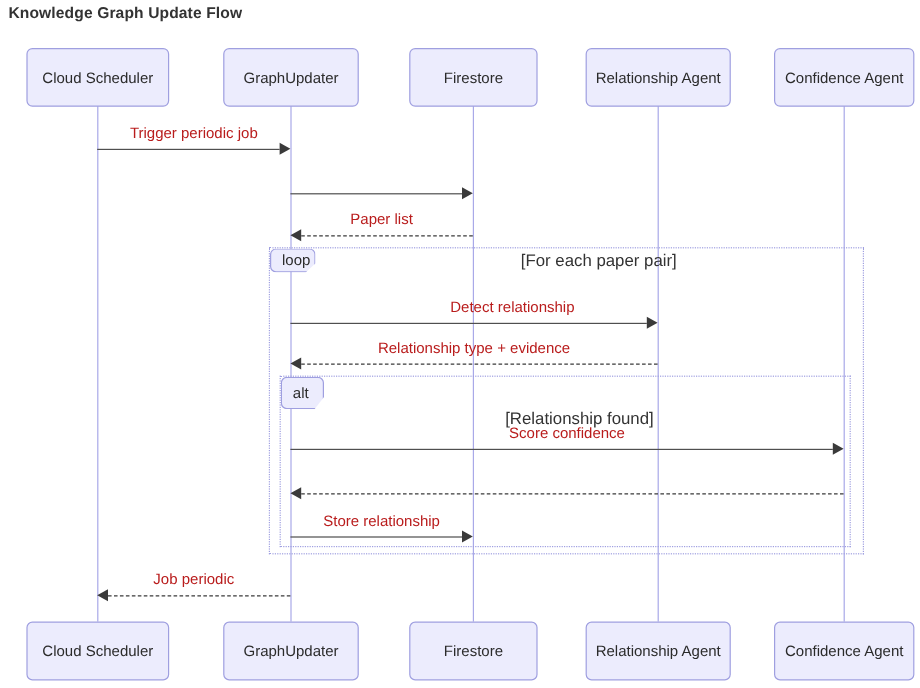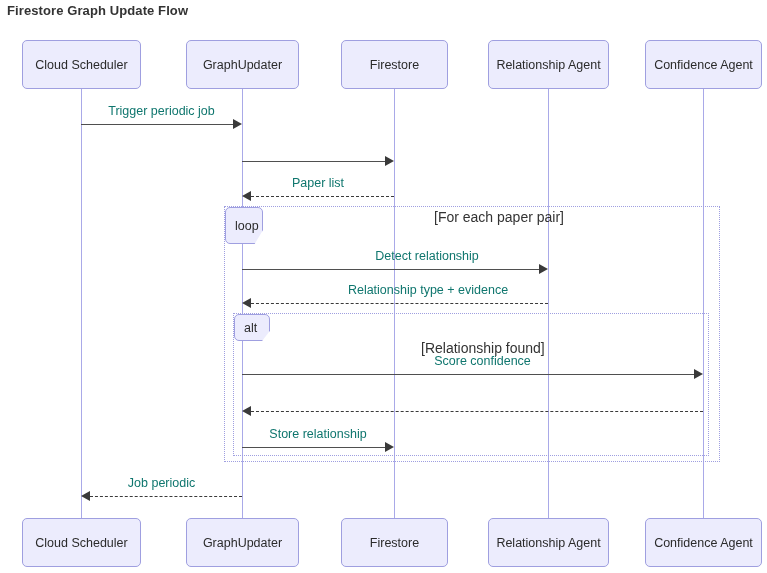--- a/index.html
+++ b/index.html
@@ -63,21 +63,21 @@
   }
   .arrow-head.right {
     border-left: 9px solid #3a3a3a;
   }
   .arrow-head.left {
     border-right: 9px solid #3a3a3a;
   }
   .msg-label {
     position: absolute;
     font-size: 12.5px;
-    color: #0f766e;
+    color: #b91c1c;
     white-space: nowrap;
     text-align: center;
   }
   .frag-box {
     position: absolute;
     box-sizing: border-box;
     border: 1.4px dotted #9f9fe0;
     background: transparent;
   }
   .frag-tab {
@@ -98,21 +98,21 @@
     font-size: 14px;
     color: #333333;
     white-space: nowrap;
   }
 </style>
 </head>
 <body>
 
 <div id="canvas">
 
-  <div id="diagram-title">Firestore Graph Update Flow</div>
+  <div id="diagram-title">Knowledge Graph Update Flow</div>
 
   <div class="lifeline" style="left:81px; top:88px; height:430px;"></div>
   <div class="lifeline" style="left:242px; top:88px; height:430px;"></div>
   <div class="lifeline" style="left:394px; top:88px; height:430px;"></div>
   <div class="lifeline" style="left:548px; top:88px; height:430px;"></div>
   <div class="lifeline" style="left:703px; top:88px; height:430px;"></div>
 
   <div class="actor-box" style="left:22px; top:40px; width:119px; height:49px;">
     <span>Cloud Scheduler</span>
   </div>
@@ -123,21 +123,21 @@
     <span>Firestore</span>
   </div>
   <div class="actor-box" style="left:488px; top:40px; width:121px; height:49px;">
     <span>Relationship Agent</span>
   </div>
   <div class="actor-box" style="left:645px; top:40px; width:117px; height:49px;">
     <span>Confidence Agent</span>
   </div>
 
   <div class="frag-box" style="left:224px; top:206px; width:496px; height:256px;"></div>
-  <div class="frag-tab" style="left:225px; top:207px; width:38px; height:37px;">
+  <div class="frag-tab" style="left:225px; top:207px; width:38px; height:20px;">
     <span>loop</span>
   </div>
   <div class="frag-cond" style="left:434px; top:209px;">[For each paper pair]</div>
 
   <div class="frag-box" style="left:233px; top:313px; width:476px; height:143px;"></div>
   <div class="frag-tab" style="left:234px; top:314px; width:36px; height:27px;">
     <span>alt</span>
   </div>
   <div class="frag-cond" style="left:421px; top:316px;margin-top:24px;">[Relationship found]</div>
 
@@ -149,25 +149,25 @@
   <div class="arrow-head right" style="left:385px; top:156px;"></div>
 
   <div class="msg-label" style="left:242px; top:176px; width:152px;">Paper list</div>
   <div class="msg-line dashed" style="left:251px; top:196px; width:143px;"></div>
   <div class="arrow-head left" style="left:242px; top:191px;"></div>
 
   <div class="msg-label" style="left:242px; top:249px; width:306px;margin-left:32px;">Detect relationship</div>
   <div class="msg-line" style="left:242px; top:269px; width:297px;"></div>
   <div class="arrow-head right" style="left:539px; top:264px;"></div>
 
-  <div class="msg-label" style="left:242px; top:283px; width:306px;margin-left:33px;">Relationship type + evidence</div>
+  <div class="msg-label" style="left:242px; top:283px; width:306px;">Relationship type + evidence</div>
   <div class="msg-line dashed" style="left:251px; top:303px; width:297px;"></div>
   <div class="arrow-head left" style="left:242px; top:298px;"></div>
 
-  <div class="msg-label" style="left:242px; top:354px; width:461px;padding-left:10px;">Score confidence</div>
+  <div class="msg-label" style="left:242px; top:354px; width:461px;">Score confidence</div>
   <div class="msg-line" style="left:242px; top:374px; width:452px;"></div>
   <div class="arrow-head right" style="left:694px; top:369px;"></div>
 
   <div class="msg-line dashed" style="left:251px; top:411px; width:452px;"></div>
   <div class="arrow-head left" style="left:242px; top:406px;"></div>
 
   <div class="msg-label" style="left:242px; top:427px; width:152px;">Store relationship</div>
   <div class="msg-line" style="left:242px; top:447px; width:143px;"></div>
   <div class="arrow-head right" style="left:385px; top:442px;"></div>
 

